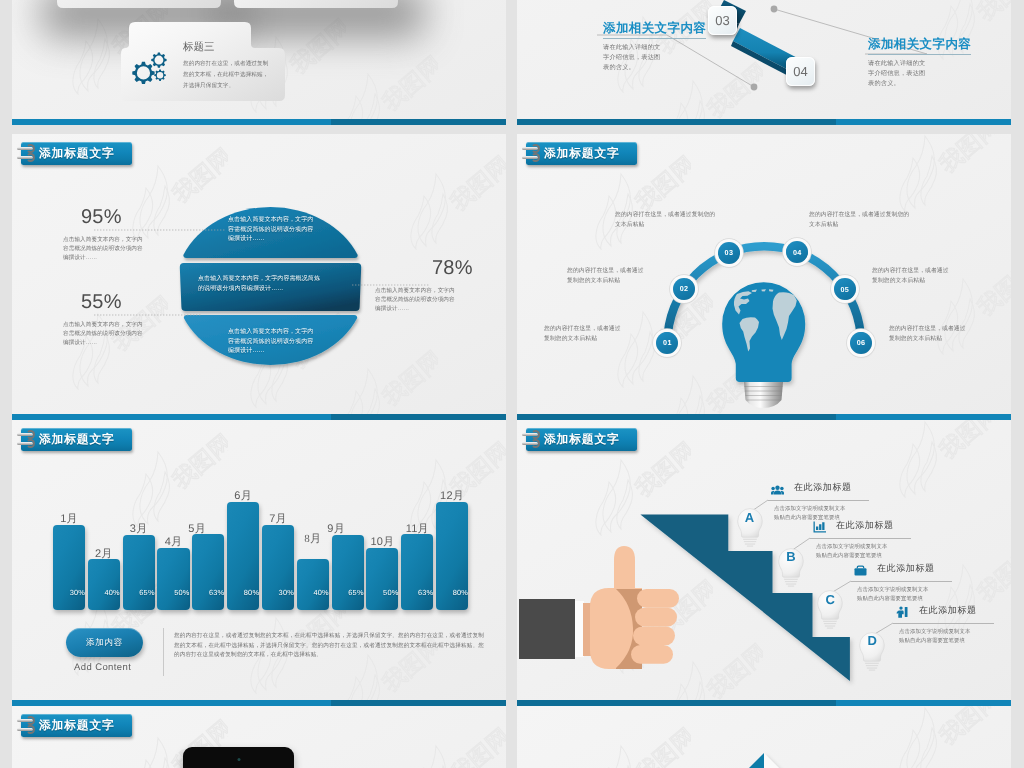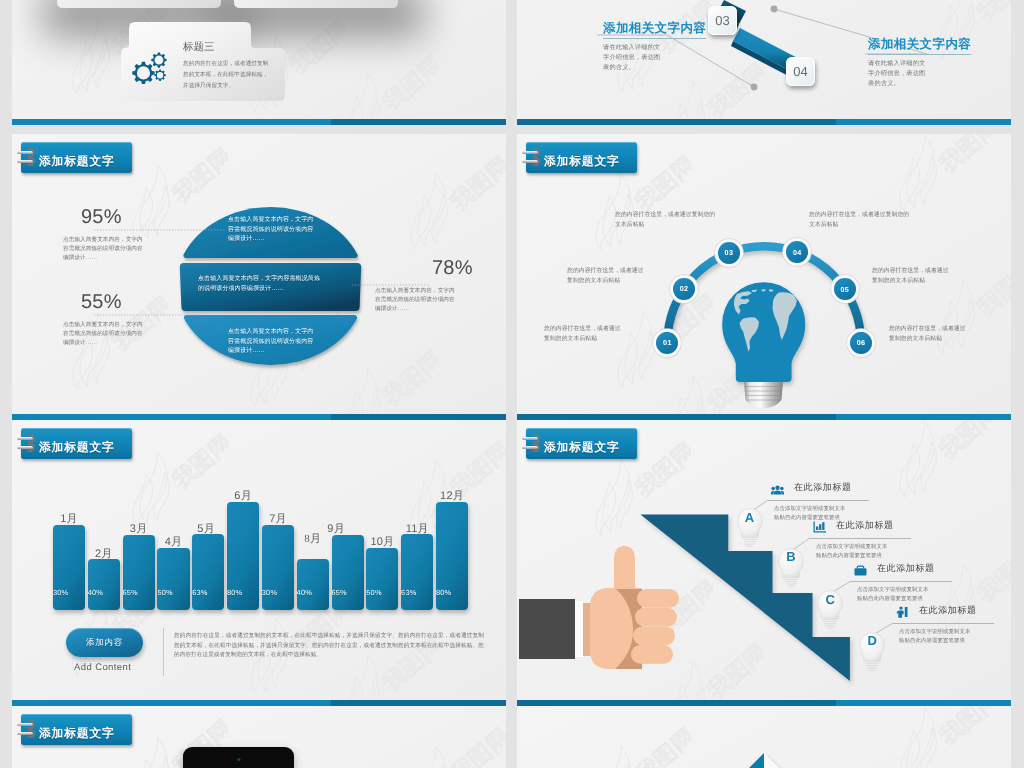--- a/index.html
+++ b/index.html
@@ -20,21 +20,21 @@
   .tb-rings{position:relative;width:13px;height:22px;flex:0 0 13px;z-index:3;}
   .tb-rings i{position:absolute;left:-4px;width:16px;height:3px;border-radius:1.5px;
       background:linear-gradient(180deg,#fcfcfc 0%,#d2d2d2 40%,#8f8f8f 100%);}
   .tb-rings i.r1{top:4.5px;}
   .tb-rings i.r2{top:13.5px;}
   .tb-rings b{position:absolute;left:5px;width:9px;height:9px;border-radius:50%;
       border:2.4px solid #757575;border-left-color:transparent;box-sizing:border-box;
       background:transparent;}
   .tb-rings b.b1{top:1.6px;}
   .tb-rings b.b2{top:10.6px;}
-  .tb-box{position:relative;height:23px;margin-left:-13px;padding:8px 17px 0 18px;
+  .tb-box{position:relative;height:23px;margin-left:-13px;padding:0 17px 0 18px;
       display:flex;align-items:center;border-radius:2.5px;
       background:linear-gradient(180deg,#1b94c4 0%,#1186ba 45%,#0d7cac 75%,#0a6f9c 100%);
       box-shadow:1px 2px 3px rgba(0,0,0,.32), inset 0 1px 0 rgba(255,255,255,.3);}
   .tb-box span{color:#fff;font-size:11.8px;font-weight:bold;letter-spacing:.8px;
       text-shadow:0 1px 1px rgba(0,0,0,.3);white-space:nowrap;}
 
   
   .wm{position:absolute;left:0;top:0;width:494px;height:286px;pointer-events:none;
       overflow:hidden;z-index:1;opacity:.85;}
   .wm svg{position:absolute;}
@@ -78,21 +78,21 @@
      box-shadow:0 0 0 3px #fafafa, 0 0 0 3.8px #d8d8d8, 1px 2px 3px rgba(0,0,0,.3);
      display:flex;align-items:center;justify-content:center;
      color:#fff;font-size:7.2px;font-weight:bold;letter-spacing:.3px;}
   .bcap{position:absolute;font-size:5.8px;color:#6e6e6e;line-height:9.8px;letter-spacing:.1px;}
 
   
   .bar{position:absolute;border-radius:4px;
      background:linear-gradient(120deg,#1a88b6 0%,#1583b1 30%,#1079a4 62%,#0a5e84 100%);
      box-shadow:1px 3px 4px rgba(0,0,0,.25);}
   .bar-cat{position:absolute;font-size:11px;color:#5c5c5c;text-align:center;letter-spacing:.2px;}
-  .bar-val{position:absolute;font-size:7.4px;color:#fff;text-align:left;letter-spacing:.2px;
+  .bar-val{position:absolute;font-size:7.4px;color:#fff;text-align:right;letter-spacing:.2px;
      text-shadow:0 1px 1px rgba(0,0,0,.22);}
   .addbtn{position:absolute;width:77px;height:29px;border-radius:14.5px;
      background:linear-gradient(165deg,#2b93c5 0%,#1a7fb1 45%,#0d6287 100%);
      box-shadow:1px 3px 4px rgba(0,0,0,.28), inset 0 1px 0 rgba(255,255,255,.3);
      display:flex;align-items:center;justify-content:center;
      color:#fff;font-size:8.5px;letter-spacing:.8px;text-shadow:0 1px 1px rgba(0,0,0,.25);}
   .addsub{position:absolute;font-size:9.5px;color:#5e5e5e;letter-spacing:.4px;}
   .bpara{position:absolute;font-size:5.6px;color:#6d6d6d;line-height:9.6px;letter-spacing:.1px;text-align:justify;}
   .bdiv{position:absolute;width:1px;background:#c9c9c9;}
   .stp-ic{position:absolute;}
@@ -612,21 +612,21 @@
     <div class="bar" style="left:75.7px;top:139.0px;width:32.2px;height:51.1px;"></div>
     <div class="bar-cat" style="left:69.7px;top:126.5px;width:44.2px;">2月</div>
     <div class="bar-val" style="left:75.7px;top:168.1px;width:32.2px;">40%</div>
     <div class="bar" style="left:110.5px;top:114.6px;width:32.2px;height:75.5px;"></div>
     <div class="bar-cat" style="left:104.5px;top:102.1px;width:44.2px;">3月</div>
     <div class="bar-val" style="left:110.5px;top:168.1px;width:32.2px;">65%</div>
     <div class="bar" style="left:145.4px;top:127.5px;width:32.2px;height:62.6px;"></div>
     <div class="bar-cat" style="left:139.4px;top:115.0px;width:44.2px;">4月</div>
     <div class="bar-val" style="left:145.4px;top:168.1px;width:32.2px;">50%</div>
     <div class="bar" style="left:180.2px;top:114.4px;width:32.2px;height:75.7px;"></div>
-    <div class="bar-cat" style="left:172px;top:101.9px;width:44.2px;">5月</div>
+    <div class="bar-cat" style="left:163px;top:101.9px;width:44.2px;">5月</div>
     <div class="bar-val" style="left:180.2px;top:168.1px;width:32.2px;">63%</div>
     <div class="bar" style="left:215.0px;top:81.6px;width:32.2px;height:108.5px;"></div>
     <div class="bar-cat" style="left:209.0px;top:69.1px;width:44.2px;">6月</div>
     <div class="bar-val" style="left:215.0px;top:168.1px;width:32.2px;">80%</div>
     <div class="bar" style="left:249.8px;top:104.5px;width:32.2px;height:85.6px;"></div>
     <div class="bar-cat" style="left:243.8px;top:92.0px;width:44.2px;">7月</div>
     <div class="bar-val" style="left:249.8px;top:168.1px;width:32.2px;">30%</div>
     <div class="bar" style="left:284.6px;top:139.0px;width:32.2px;height:51.1px;"></div>
     <div class="bar-cat" style="left:278.6px;top:112px;width:44.2px;font-family:Liberation Serif, serif;">8月</div>
     <div class="bar-val" style="left:284.6px;top:168.1px;width:32.2px;">40%</div>

